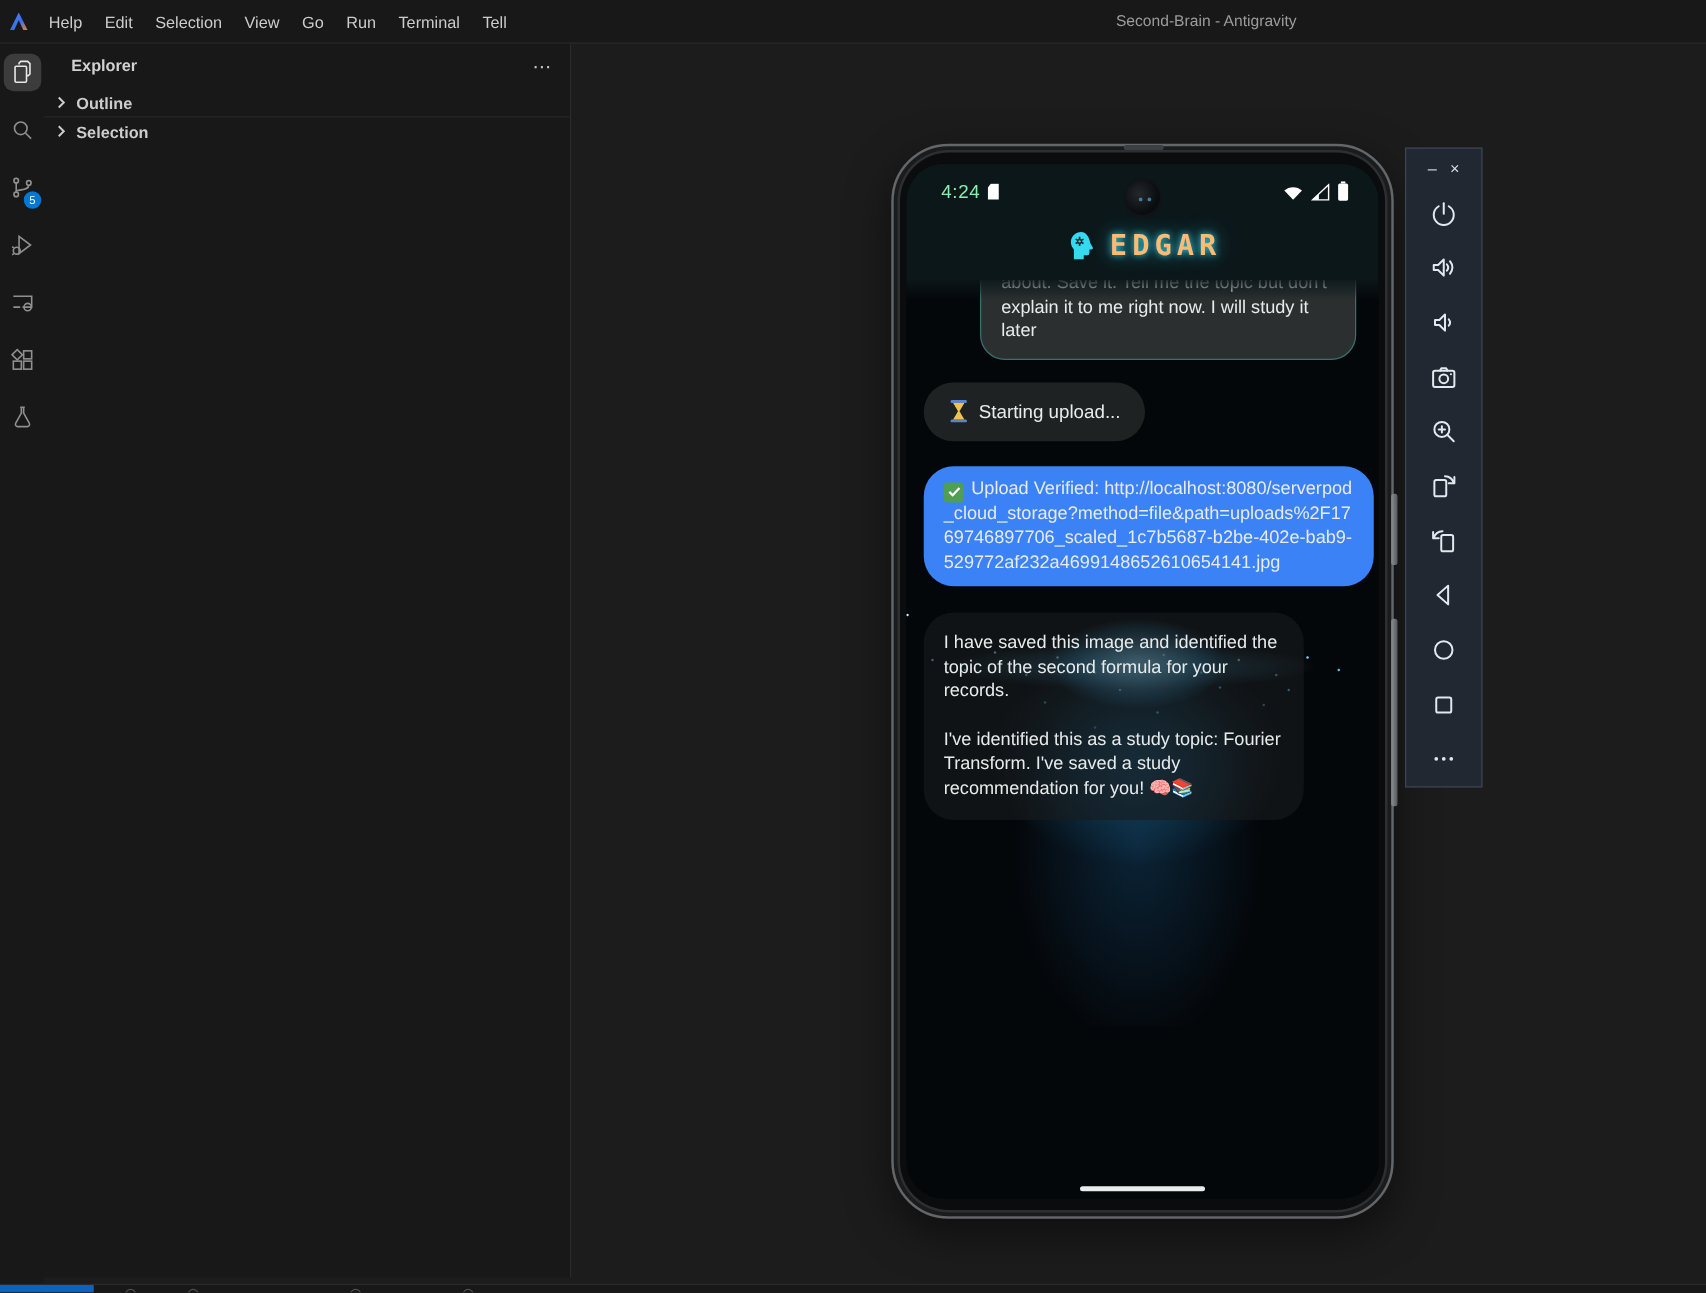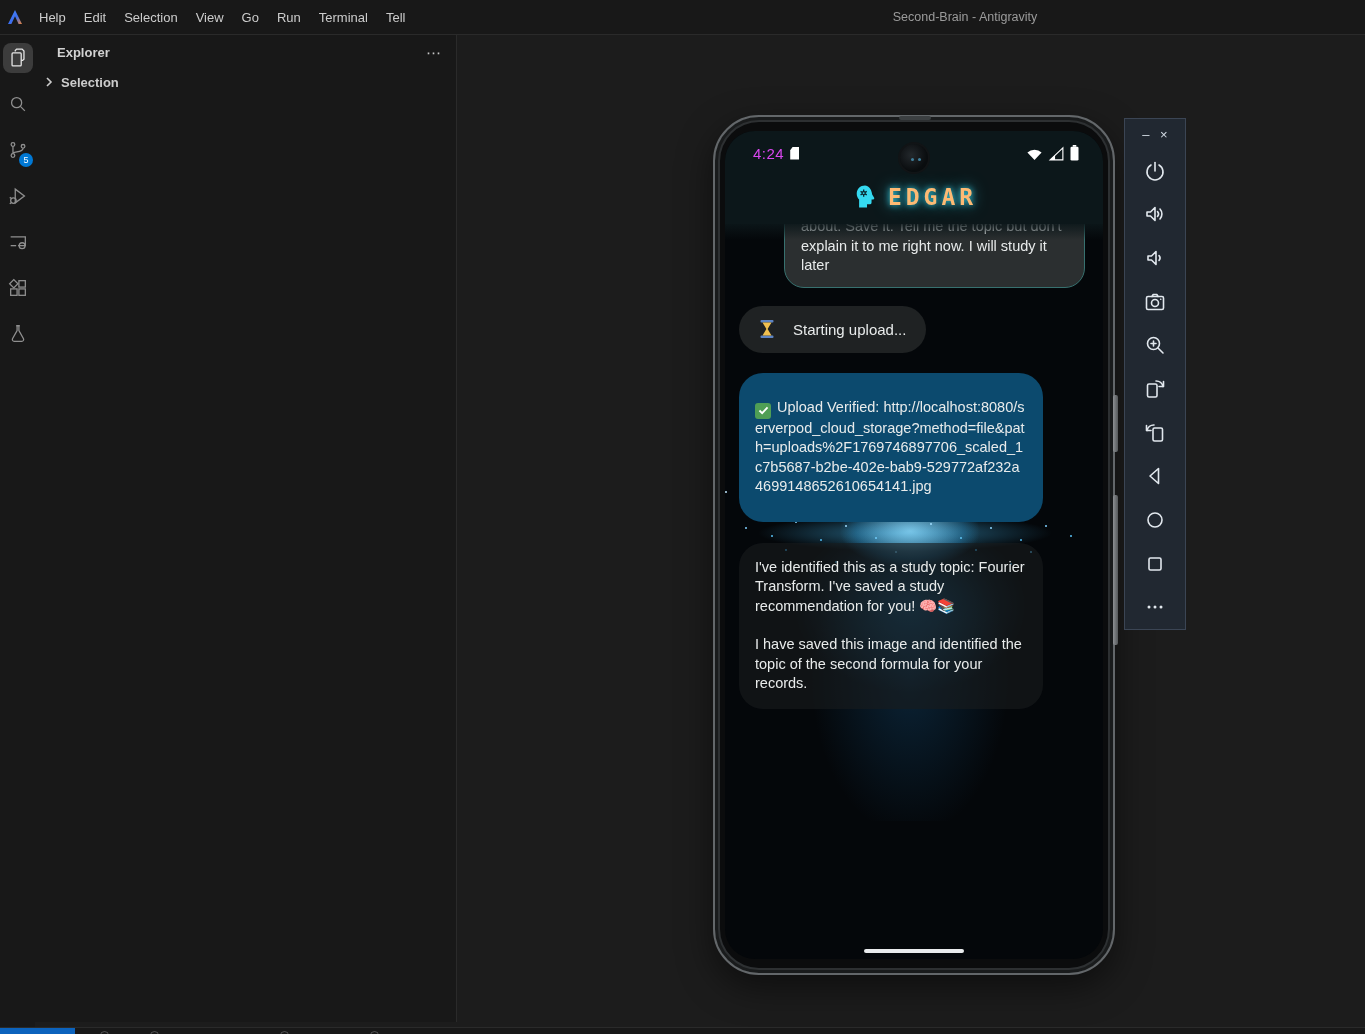--- a/index.html
+++ b/index.html
@@ -53,39 +53,39 @@
       radial-gradient(160px 120px at 185px 115px, rgba(40,145,205,.38), transparent 72%),
       radial-gradient(130px 210px at 185px 185px, rgba(28,110,170,.28), transparent 76%); }
   .specks { position:absolute; left:0; top:0; width:2px; height:2px; border-radius:50%; background:#bfe9ff;
     box-shadow: 20px 36px 0 #7fd0ff, 46px 44px 0 #59c2f5, 70px 30px 0 #8fd8ff, 95px 48px 0 #4fb8ef,
       120px 34px 0 #9fdcff, 150px 46px 0 #6fcaf8, 205px 32px 0 #9fdcff, 235px 46px 0 #5fc4f3,
       265px 36px 0 #8fd8ff, 295px 48px 0 #4fb8ef, 320px 34px 0 #7fd0ff, 345px 44px 0 #59c2f5,
       60px 58px 0 #3da8e0, 170px 60px 0 #6fcaf8, 250px 58px 0 #3da8e0, 305px 60px 0 #59c2f5,
       110px 70px 0 #2f94cc, 200px 78px 0 #4fb8ef, 285px 72px 0 #2f94cc, 150px 90px 0 #2f94cc; }
 
   .appbar { position:absolute; left:0; right:0; top:0; height:93px; background:#0c171a; z-index:10; }
-  .pstatus { position:absolute; left:0; right:0; top:9px; height:26px; display:flex; align-items:center; color:#d946ef; }
+  .pstatus { position:absolute; left:0; right:0; top:9px; height:26px; display:flex; align-items:center; color:#86efac; }
   .ptime { margin-left:28px; font-size:15px; letter-spacing:.5px; }
   .sd-icon { width:9px; height:13px; background:#fff; margin-left:6px; clip-path:polygon(30% 0,100% 0,100% 100%,0 100%,0 28%); }
   .punch { position:absolute; left:50%; top:2px; transform:translateX(-50%); width:32px; height:32px; border-radius:50%;
     background:radial-gradient(circle at 40% 40%, #23282c, #0a0d0f 65%); border:2px solid #111416; }
   .punch i { position:absolute; width:3px; height:3px; border-radius:50%; background:#3f7e9a; top:14px; }
   .pstat-right { position:absolute; right:24px; top:5px; display:flex; align-items:center; gap:5px; }
   .edgar-row { position:absolute; left:0; right:0; top:52px; display:flex; align-items:center; justify-content:center; gap:10px; }
   .edgar-name { font-family:"DejaVu Sans Mono", monospace; font-weight:700; font-size:23px; letter-spacing:4px; color:#fdba74;
     text-shadow:0 0 6px rgba(53,217,240,.95), 0 0 16px rgba(53,217,240,.6); }
   .appbar-fade { position:absolute; left:0; right:0; top:93px; height:16px; z-index:9;
     background:linear-gradient(180deg, rgba(12,23,26,.88), rgba(12,23,26,0)); }
 
   .chat { position:absolute; left:0; right:0; top:93px; bottom:118px; overflow:hidden; z-index:3;
     color:#e8ebeb; font-size:14.5px; line-height:19.5px; }
   .bub { border-radius:24px; }
   .bub-user { margin:-19px 18px 0 59px; padding:11px 16px; background:#2b2f30; border:1px solid #37716f; border-radius:20px; }
-  .bub-status { display:inline-flex; align-items:center; gap:18px; margin:18px 0 0 14px; padding:14px 20px; background:#1f2223; font-size:15px; }
-  .bub-url { margin:20px 0 0 14px; width:304px; padding:25px 16px; background:#0c4a6e; overflow-wrap:anywhere; word-break:break-all; }
+  .bub-status { display:inline-flex; align-items:center; gap:8px; margin:18px 0 0 14px; padding:14px 20px; background:#1f2223; font-size:15px; }
+  .bub-url { margin:20px 0 0 14px; width:360px; padding:9px 16px; background:#3b82f6; overflow-wrap:anywhere; word-break:break-all; }
   .bub-study { margin:21px 18px 0 14px; width:304px; padding:15px 16px; background:rgba(24,27,29,.62); }
   .bub-study p { margin:0 0 19px; } .bub-study p:last-child { margin-bottom:0; }
   .check-ic { display:inline-flex; width:16px; height:16px; border-radius:3px; background:#4f9e55; align-items:center; justify-content:center; vertical-align:-3px; margin-right:6px; }
   .inline-url { display:inline; }
 
   .inputbar { position:absolute; left:14px; right:14px; bottom:18px; height:54px; border-radius:28px; z-index:12;
     background:linear-gradient(180deg,#1b3b41,#14292e); border:2px solid #2cd8ee;
     box-shadow:0 0 12px rgba(44,216,238,.45), inset 0 0 14px rgba(44,216,238,.10);
     display:flex; align-items:center; padding:0 3px 0 9px; gap:7px; }
   .circ-btn { width:40px; height:40px; border-radius:50%; background:rgba(255,255,255,.055); display:flex; align-items:center; justify-content:center; flex:none; }
@@ -193,20 +193,26 @@
         <path d="M10 3h4M11 3v5.2l-5 9a2 2 0 0 0 1.8 2.8h8.4a2 2 0 0 0 1.8-2.8l-5-9V3"></path>
       </svg>
         </div>
     </div>
   </div>
 
   <div class="sidebar">
     <div class="sb-header">
       <span class="sb-title">Explorer</span>
       <span class="sb-more">⋯</span>
+    </div>
+    <div class="sb-row">
+      <svg width="16" height="16" viewBox="0 0 16 16">
+          <path d="M6 4l4 4-4 4"></path>
+        </svg>
+      <span>Outline</span>
     </div>
     <div class="sb-row">
       <svg width="16" height="16" viewBox="0 0 16 16">
           <path d="M6 4l4 4-4 4"></path>
         </svg>
       <span>Selection</span>
     </div>
   </div>
 
   <div class="phone">
@@ -271,22 +277,22 @@
 
         <div class="bub bub-url">
           <span class="check-ic">
             <svg width="11" height="9" viewBox="0 0 12 10">
                 <path d="M1.5 5l3 3 6-6.5" stroke="#fff" stroke-width="2" fill="none"></path>
               </svg>
           </span><span class="inline-url">Upload Verified: </span><span class="inline-url">http://localhost:8080/serverpod_cloud_storage?method=file&amp;path=uploads%2F1769746897706_scaled_1c7b5687-b2be-402e-bab9-529772af232a4699148652610654141.jpg</span>
         </div>
 
         <div class="bub bub-study">
+          <p>I have saved this image and identified the topic of the second formula for your records.</p>
           <p><span>I've identified this as a study topic: Fourier Transform. I've saved a study recommendation for you!</span> <span>🧠📚</span></p>
-          <p>I have saved this image and identified the topic of the second formula for your records.</p>
         </div>
       </div>
 
       <div class="navpill"></div>
     </div>
   </div>
 
   <div class="emutb">
     <div class="emutb-win">
       <span>–</span>

